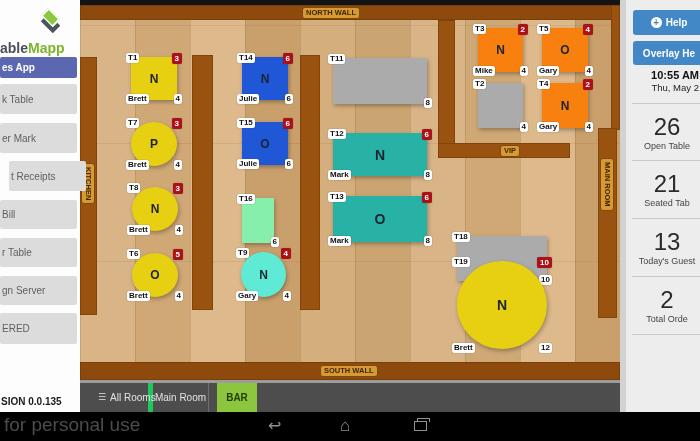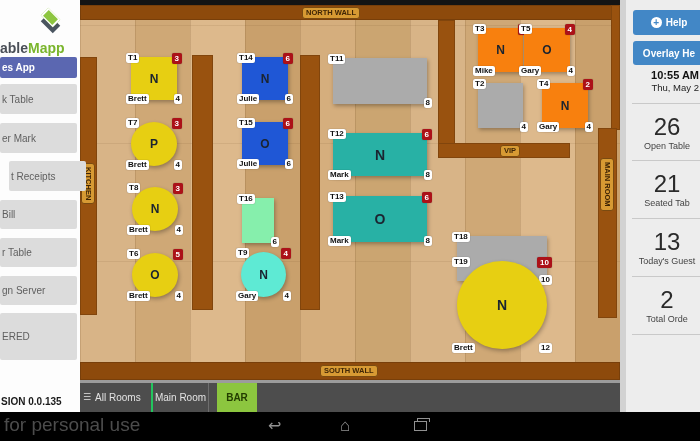--- a/index.html
+++ b/index.html
@@ -52,21 +52,21 @@
   .tchip.server{bottom:-4px;left:-5px;}
   .tchip.seats{bottom:-4px;right:-5px;}
   .badge{position:absolute;top:-4px;right:-5px;color:#fff;font-size:8px;font-weight:700;
          line-height:11px;padding:0 3px;border-radius:2px;z-index:7;
          box-shadow:0 0 1px rgba(0,0,0,.5);}
 
   
   .tabbar{left:0;top:383px;width:540px;height:29px;background:#4d4d4d;display:flex;
           align-items:stretch;z-index:8;}
   .tab{display:flex;align-items:center;font-size:10px;color:#e3e3e3;white-space:nowrap;}
-  .tab-all_rooms{width:73px;padding-left:3px;border-right:2px solid #22c55e;}
+  .tab-all_rooms{width:73px;padding-left:18px;border-right:5px solid #22c55e;}
   .tab-main_room{width:56px;justify-content:center;border-right:1px solid #6e6e6e;}
   .tab-bar{width:40px;margin-left:8px;justify-content:center;font-weight:700;color:#233d00;}
   .tab-test_room{width:61px;justify-content:center;border-right:1px solid #6e6e6e;}
   .hamb{display:inline-block;margin-right:4px;font-size:9px;line-height:9px;}
   .hamb::before{content:"☰";}
 
   
   .rsb{left:620px;top:0;width:80px;height:412px;background:#ededed;z-index:30;
        border-left:6px solid #d2d2d2;}
   .btn{position:absolute;left:7px;width:72px;border-radius:3px;color:#fff;font-size:10px;
@@ -112,21 +112,21 @@
     </div>
     <div class="abs logo-text"><span class="dark">able</span><span class="green">Mapp</span></div>
     <div class="abs menu">
         <div class="sb-item active" style="top: 0px; height: 21px; background: rgb(91, 103, 177);">es App</div>
         <div class="sb-item" style="top: 27px; height: 30px;">k Table</div>
         <div class="sb-item" style="top: 66px; height: 30px;">er Mark</div>
         <div class="sb-item" style="top: 104px; height: 30px; margin-left: 9px;">t Receipts</div>
         <div class="sb-item" style="top: 143px; height: 29px;">Bill</div>
         <div class="sb-item" style="top: 181px; height: 29px;">r Table</div>
         <div class="sb-item" style="top: 219px; height: 29px;">gn Server</div>
-        <div class="sb-item" style="top: 256px; height: 47px;">ERED</div>
+        <div class="sb-item" style="top: 256px; height: 31px;">ERED</div>
       </div>
     <div class="abs version">SION 0.0.135</div>
   </div>
 
   <div class="abs floor">
     <div class="abs top-strip"></div>
     <div class="abs wood"></div>
 
     <div class="wall dark" style="left:0;top:5px;width:540px;height:15px;"></div>
     <div class="wall dark" style="left:0;top:362px;width:540px;height:18px;"></div>
@@ -227,21 +227,21 @@
           <span class="tchip server">Brett</span>
           <span class="tchip seats">12</span>
         </div>
         <div class="table s-square" style="left: 398px; top: 28px; width: 45px; height: 44px; background: rgb(248, 128, 14);">
           <span class="tchip tl">T3</span>
           <span class="badge" style="background: rgb(172, 17, 24);">2</span>
           <span class="letter">N</span>
           <span class="tchip server">Mike</span>
           <span class="tchip seats">4</span>
         </div>
-        <div class="table s-square" style="left: 444px; top: 28px; width: 46px; height: 44px; background: rgb(248, 128, 14);">
+        <div class="table s-square" style="left: 462px; top: 28px; width: 46px; height: 44px; background: rgb(248, 128, 14);">
           <span class="tchip tl">T5</span>
           <span class="badge" style="background: rgb(172, 17, 24);">4</span>
           <span class="letter">O</span>
           <span class="tchip server">Gary</span>
           <span class="tchip seats">4</span>
         </div>
         <div class="table s-square" style="left: 398px; top: 83px; width: 45px; height: 45px; background: rgb(171, 171, 171);">
           <span class="tchip tl">T2</span>
           <span class="tchip seats">4</span>
         </div>

